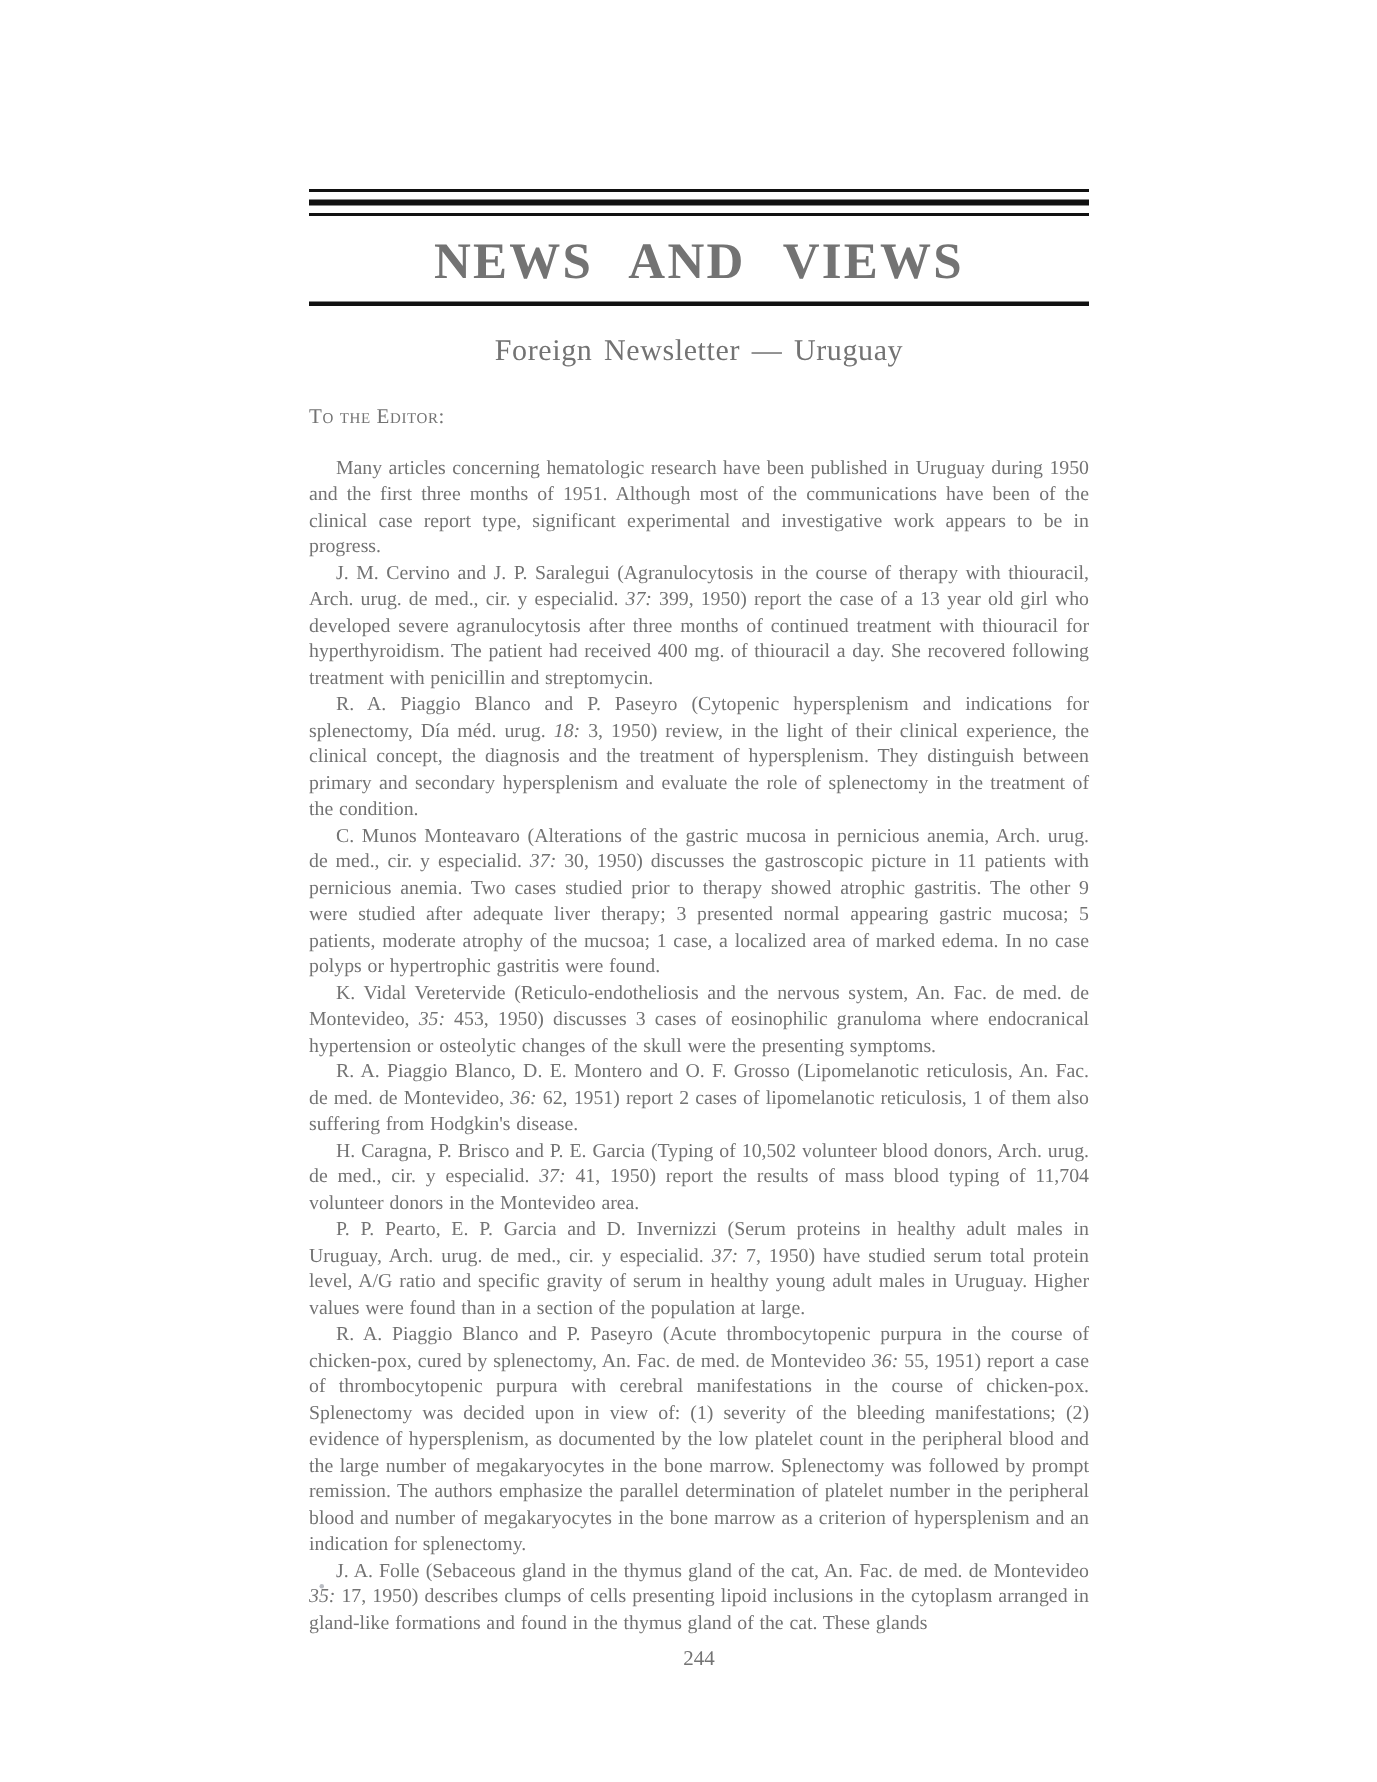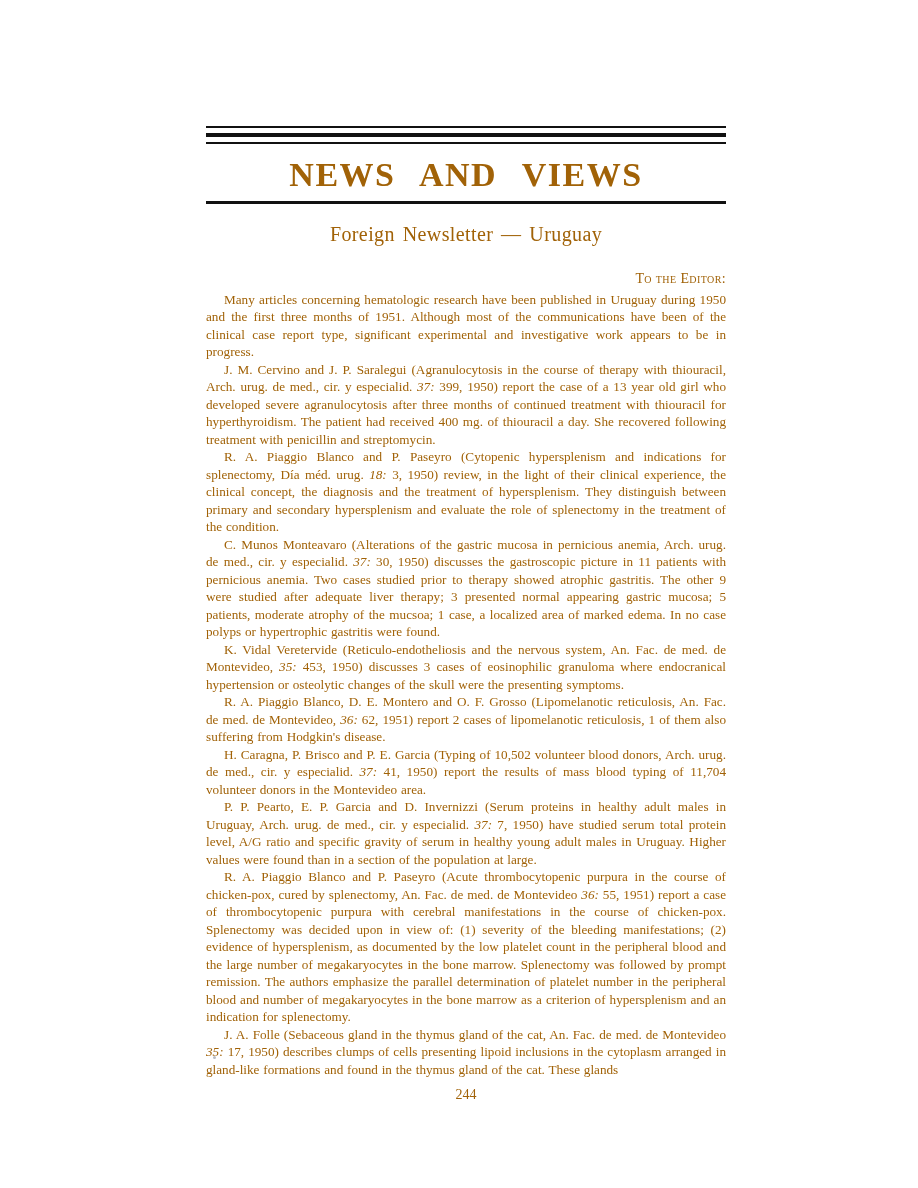--- a/index.html
+++ b/index.html
@@ -2,21 +2,21 @@
 <html><head>
 <meta charset="utf-8">
 <style>
   html, body { margin: 0; padding: 0; background: #ffffff; }
   .page {
     position: relative;
     width: 918px;
     height: 1188px;
     background: #ffffff;
     font-family: "Liberation Serif", serif;
-    color: #a16207;
+    color: #737373;
     overflow: hidden;
   }
   .content {
     position: absolute;
     left: 206px;
     top: 126px;
     width: 520px;
   }
   .rule { background: #111; }
   .rules-top .thin  { height: 2px; }
@@ -45,25 +45,25 @@
     font-size: 15px;
     line-height: 17px;
     text-align: center;
     font-variant: small-caps;
     letter-spacing: 1.2px;
   }
   .salutation {
     margin-top: 25px;
     font-size: 14px;
     line-height: 16px;
-    text-align: right;
+    text-align: left;
     font-variant: small-caps;
     letter-spacing: 0.4px;
   }
-  .body-text { margin-top: 4px; }
+  .body-text { margin-top: 16px; }
   .body-text p {
     margin: 0;
     font-size: 13.2px;
     line-height: 17.5px;
     text-align: justify;
     text-indent: 18px;
     word-spacing: 0.04em;
   }
   .body-text p i { }
   .page-number {

